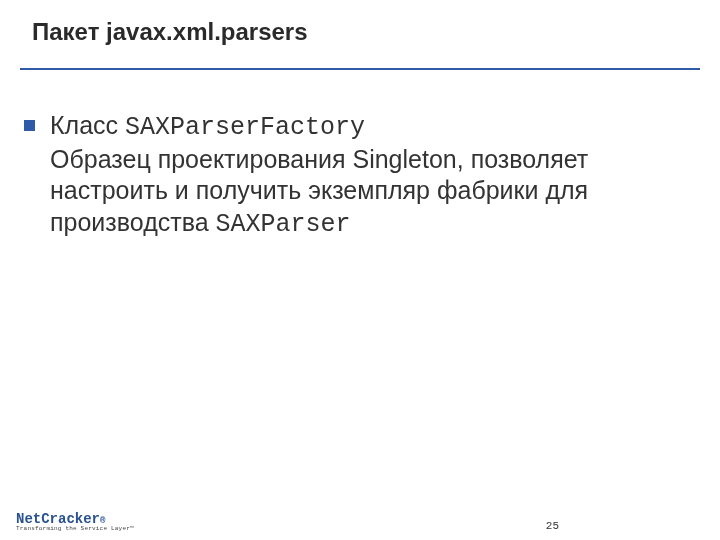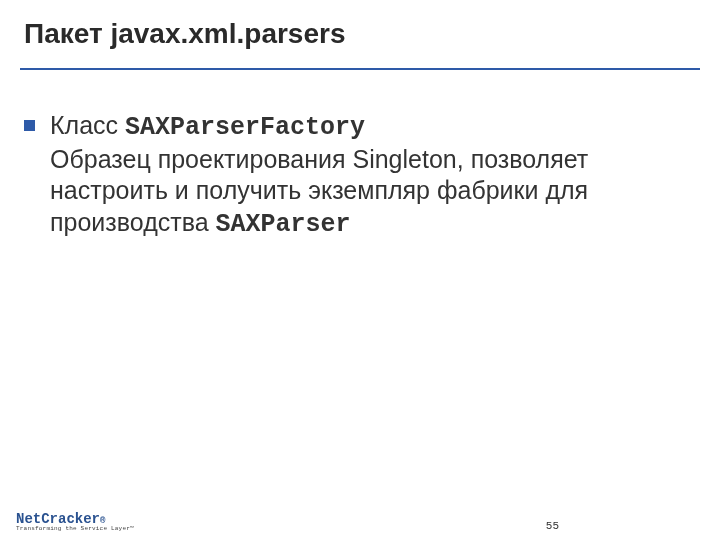--- a/index.html
+++ b/index.html
@@ -7,23 +7,23 @@
     padding: 0;
     width: 720px;
     height: 540px;
     background: #ffffff;
     font-family: Arial, Helvetica, sans-serif;
     overflow: hidden;
     position: relative;
   }
   .title {
     position: absolute;
-    left: 24px;
+    left: 32px;
     top: 18px;
-    font-size: 28px;
+    font-size: 24px;
     font-weight: 700;
     color: #2a2a2a;
     letter-spacing: 0px;
   }
   .divider {
     position: absolute;
     left: 20px;
     top: 68px;
     width: 680px;
     height: 2px;
@@ -46,21 +46,21 @@
   .bullet {
     position: absolute;
     left: 2px;
     top: 10px;
     width: 11px;
     height: 11px;
     background: #2e5aa8;
   }
   .mono {
     font-family: "Courier New", Courier, monospace;
-    font-weight: 700;
+    font-weight: 400;
   }
   .footer {
     position: absolute;
     left: 0;
     bottom: 0;
     width: 579px;
     height: 30px;
     font-family: Liberation Mono, monospace;
   }
   .logo {
@@ -102,14 +102,14 @@
   </div>
 
 
 </div>
 
 <div class="footer">
   <div class="logo">
     <span>NetCracker</span><span style="font-size:9px;">®</span>
     <span class="sub">Transforming the Service Layer™</span>
   </div>
-  <div class="page-num">55</div>
+  <div class="page-num">25</div>
 </div>
 
 </body></html>

